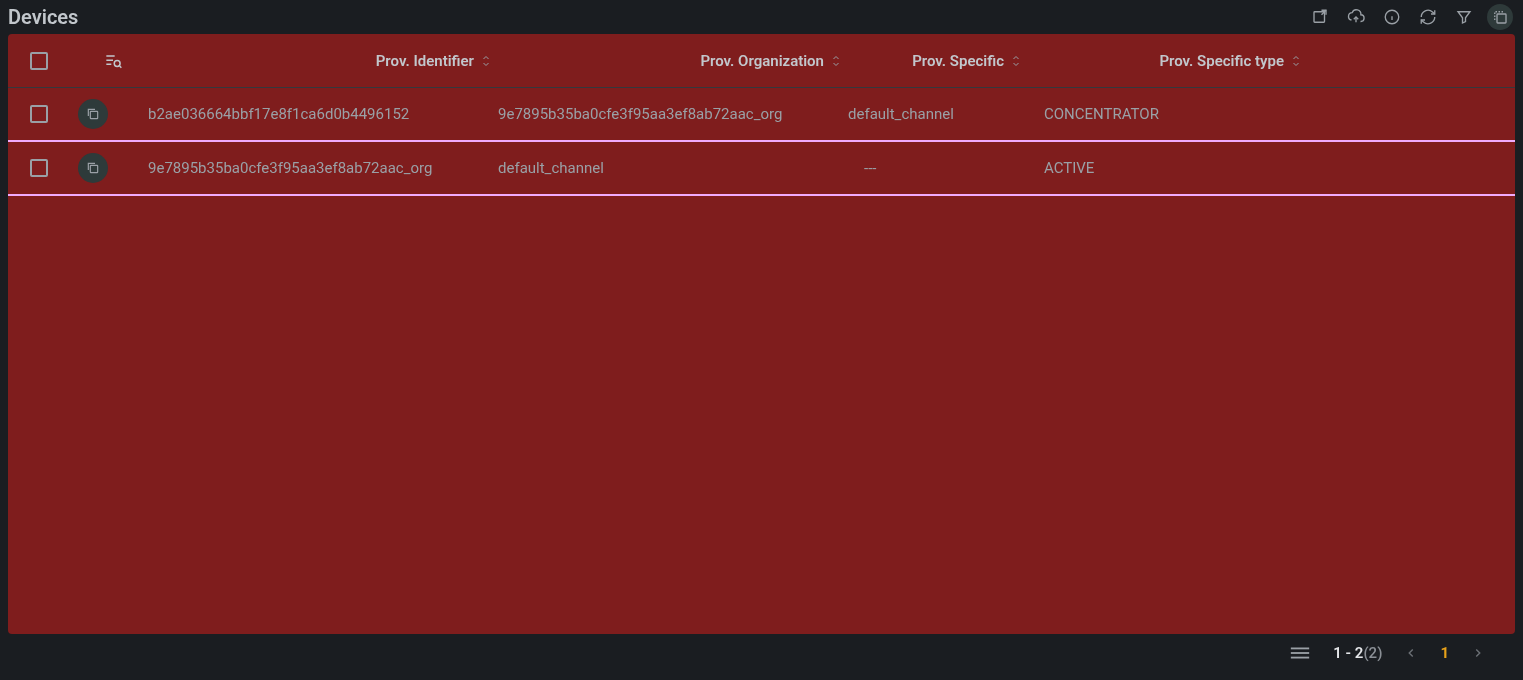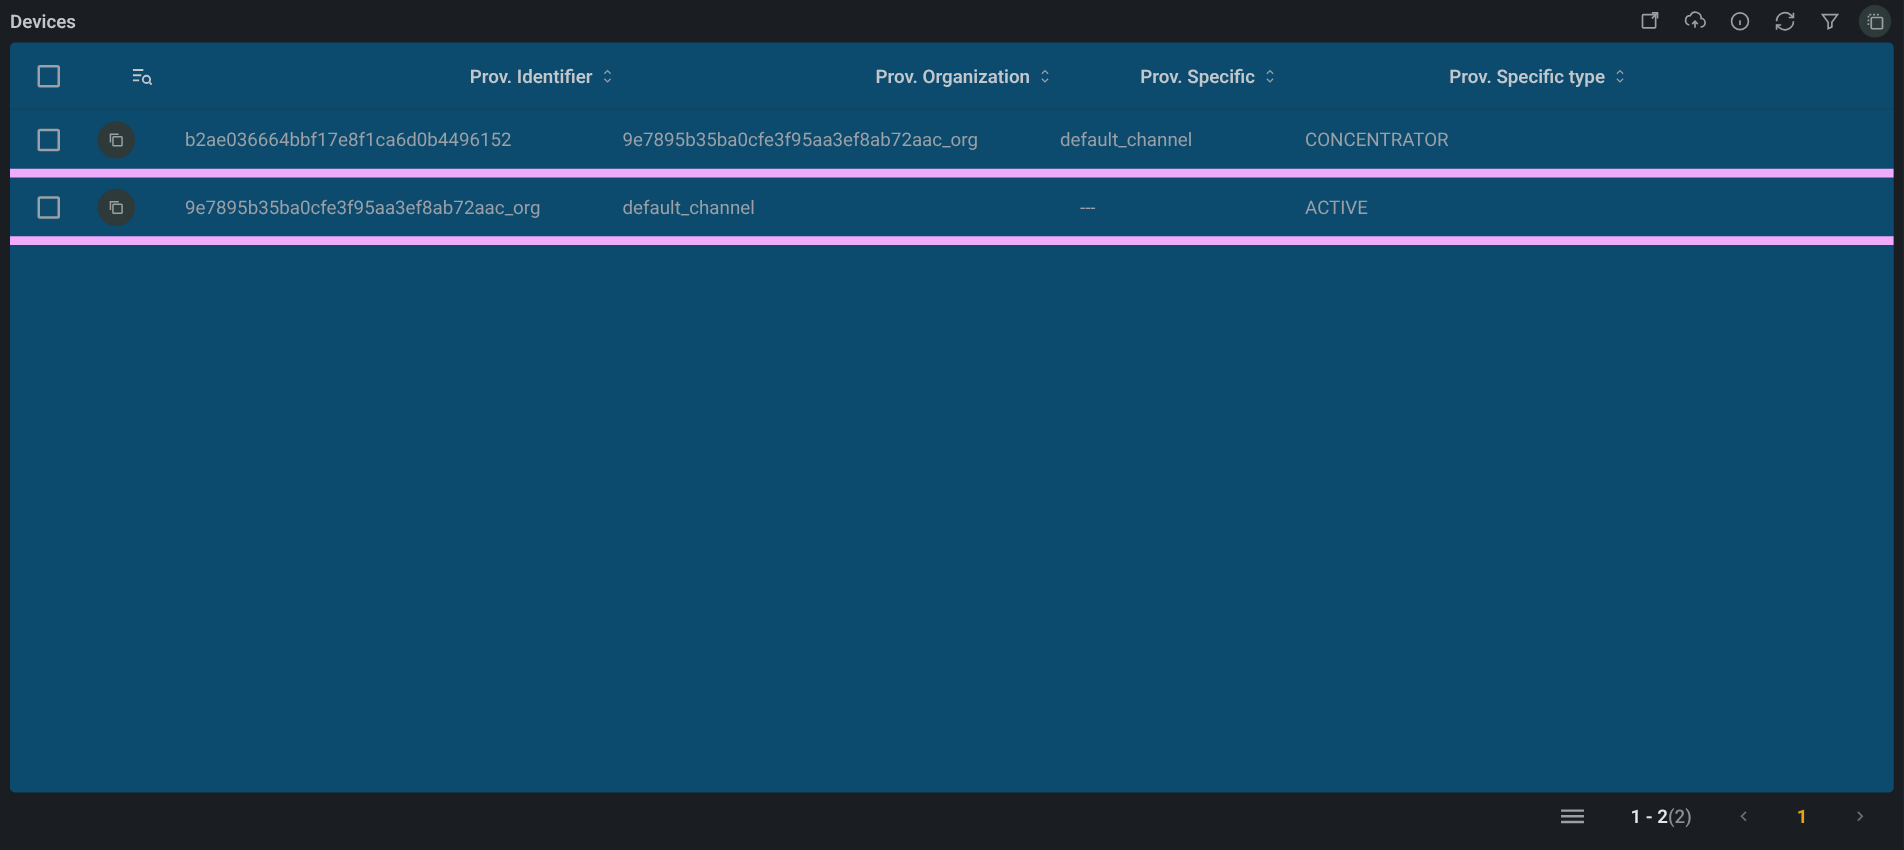--- a/index.html
+++ b/index.html
@@ -13,21 +13,21 @@
   }
   .header {
     display: flex;
     justify-content: space-between;
     align-items: center;
     padding: 6px 10px 6px 8px;
     height: 34px;
   }
   .title {
     color: #c2c7cc;
-    font-size: 15px;
+    font-size: 20px;
     font-weight: 600;
   }
   .toolbar {
     display: flex;
     gap: 10px;
     align-items: center;
   }
   .toolbar-btn {
     width: 26px;
     height: 26px;
@@ -37,37 +37,37 @@
     cursor: pointer;
     color: #9aa0a6;
     border-radius: 50%;
   }
   .toolbar-btn.active {
     background: #2e3a3a;
   }
   .toolbar-btn svg { width: 18px; height: 18px; stroke: currentColor; fill: none; stroke-width: 1.8; }
   .table-wrap {
     margin: 0 8px;
-    background: #0c4a6e;
+    background: #7f1d1d;
     border-radius: 4px;
     height: 600px;
     overflow: hidden;
   }
   .thead, .trow {
     display: grid;
     grid-template-columns: 60px 70px 350px 350px 180px 280px 210px;
     align-items: center;
     height: 54px;
     padding: 0 10px;
   }
   .thead {
     border-bottom: 1px solid #34383d;
   }
   .trow {
-    border-bottom: 7px solid #f0abfc;
+    border-bottom: 2px solid #f0abfc;
   }
   .th {
     display: flex;
     align-items: center;
     gap: 6px;
     color: #c2c7cc;
     font-size: 15px;
     font-weight: 600;
   }
   .th-right { justify-content: flex-end; padding-right: 6px; }
@@ -101,22 +101,22 @@
     color: #9aa0a6;
     font-size: 15px;
     white-space: nowrap;
     overflow: hidden;
     text-overflow: ellipsis;
   }
   .footer {
     display: flex;
     justify-content: flex-end;
     align-items: center;
-    gap: 35px;
-    padding: 10px 28px 0 0;
+    gap: 22px;
+    padding: 10px 38px 0 0;
     color: #c2c7cc;
     font-size: 15px;
     margin-left: 32px;
   }
   .footer .density-icon { cursor: pointer; display:flex; align-items:center; }
   .footer .density-icon svg { width: 22px; height: 16px; stroke: #9aa0a6; fill: none; stroke-width: 2; }
   .range { font-weight: 600; color: #e4e6e9; }
   .range-total { color: #8a8f95; font-weight: 500; }
   .pager-btn { cursor: pointer; color: #6b7075; display:flex; align-items:center; }
   .pager-btn svg { width: 14px; height: 14px; stroke: currentColor; fill: none; stroke-width: 2.4; }

